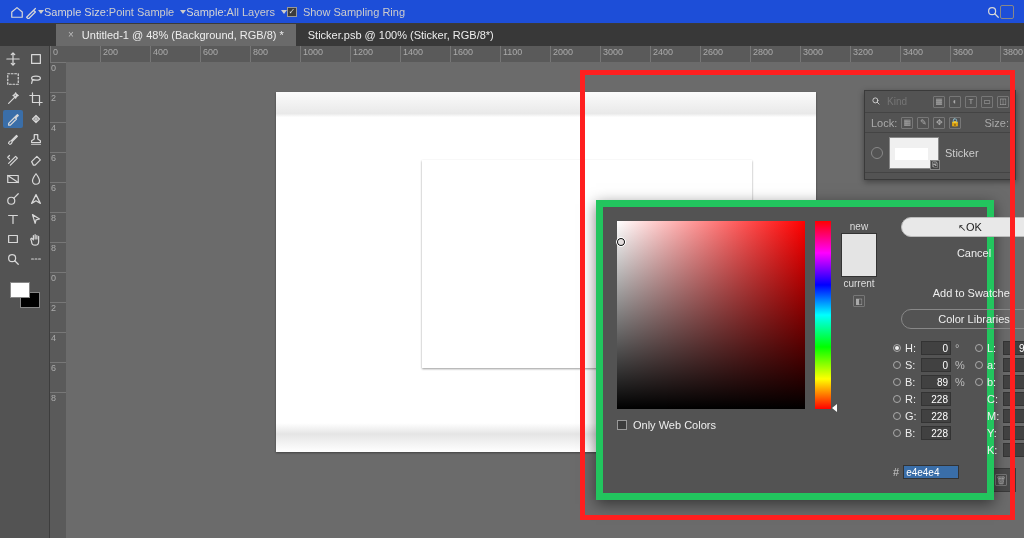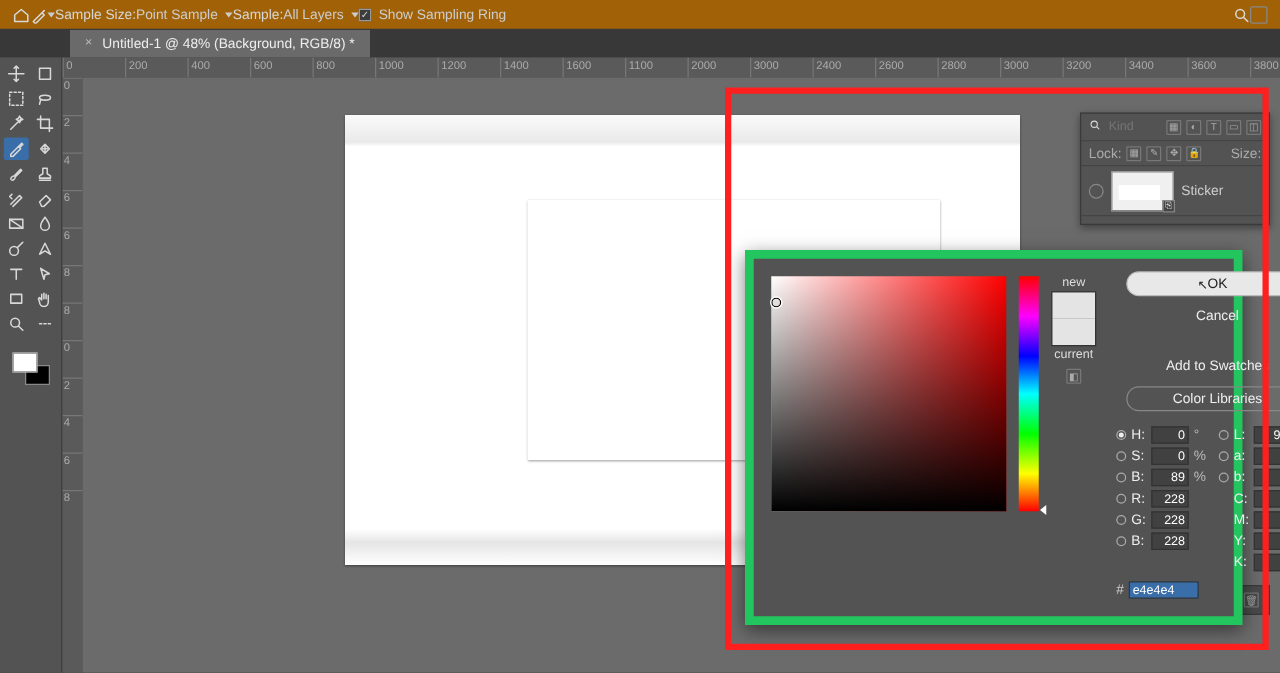--- a/index.html
+++ b/index.html
@@ -1,19 +1,19 @@
 <!DOCTYPE html>
 <html><head>
 <meta charset="utf-8">
 <style>
 html,body{margin:0;padding:0;width:1024px;height:538px;overflow:hidden;background:#464646;font-family:"Helvetica Neue",Arial,sans-serif;font-size:11px;color:#ccc;-webkit-font-smoothing:antialiased}
 *{box-sizing:border-box}
 
 
-.appbar{height:24px;background:#a16207;display:flex;align-items:center;padding:0 10px;border-bottom:1px solid #3a3a3a}
+.appbar{height:24px;background:#1d4ed8;display:flex;align-items:center;padding:0 10px;border-bottom:1px solid #3a3a3a}
 .appbar .ico{width:14px;height:14px;display:inline-flex;align-items:center;justify-content:center}
 .appbar .lbl{color:#d6d6d6;font-size:11px}
 .appbar .dd{display:flex;align-items:center;gap:6px;cursor:pointer}
 .chev{width:0;height:0;border-left:3px solid transparent;border-right:3px solid transparent;border-top:4px solid #ccc;display:inline-block}
 .chk{width:10px;height:10px;border:1px solid #999;background:#3c3c3c;display:inline-flex;align-items:center;justify-content:center;font-size:8px;color:#ddd}
 .sp{flex:1}
 .rtico{width:14px;height:14px;border:1px solid #888;border-radius:2px}
 
 
 .tabs{height:22px;background:#383838;display:flex;align-items:center;padding-left:56px}
@@ -132,20 +132,23 @@
       </svg>
     </span>
   <span class="rtico"></span>
 </div>
 
 <div class="tabs">
   <div class="tab active">
       <span class="xclose">×</span>
       <span>Untitled-1 @ 48% (Background, RGB/8) *</span>
     </div>
+  <div class="tab">
+      <span>Sticker.psb @ 100% (Sticker, RGB/8*)</span>
+    </div>
 </div>
 
 <div class="toolbox">
   <div class="toolrow">
       <span class="tool">
         <svg viewBox="0 0 16 16">
           <path class="stk" d="M8 1v14M1 8h14M8 1l-2 2M8 1l2 2M8 15l-2-2M8 15l2-2"></path>
         </svg>
       </span>
       <span class="tool">
@@ -381,20 +384,24 @@
       <div class="nc">
         <span class="nc-lbl">new</span>
         <div class="swprev">
           <div class="half" style="background:#e4e4e4"></div>
           <div class="half" style="background:#e4e4e4"></div>
         </div>
         <span class="nc-lbl">current</span>
         <span class="pico" style="margin-top:6px">◧</span>
       </div>
     </div>
+    <label class="webchk">
+        <span class="chk"></span>
+        <span>Only Web Colors</span>
+      </label>
   </div>
 
   <div class="picker-right">
     <div class="btnrow">
       <div class="btn">
           <span style="position:relative"><span style="position:absolute;left:-8px;top:1px;font-size:10px">↖</span><span>OK</span></span>
         </div>
       <div class="btn flat">Cancel</div>
       <div style="height:8px"></div>
       <div class="btn flat">Add to Swatches</div>

